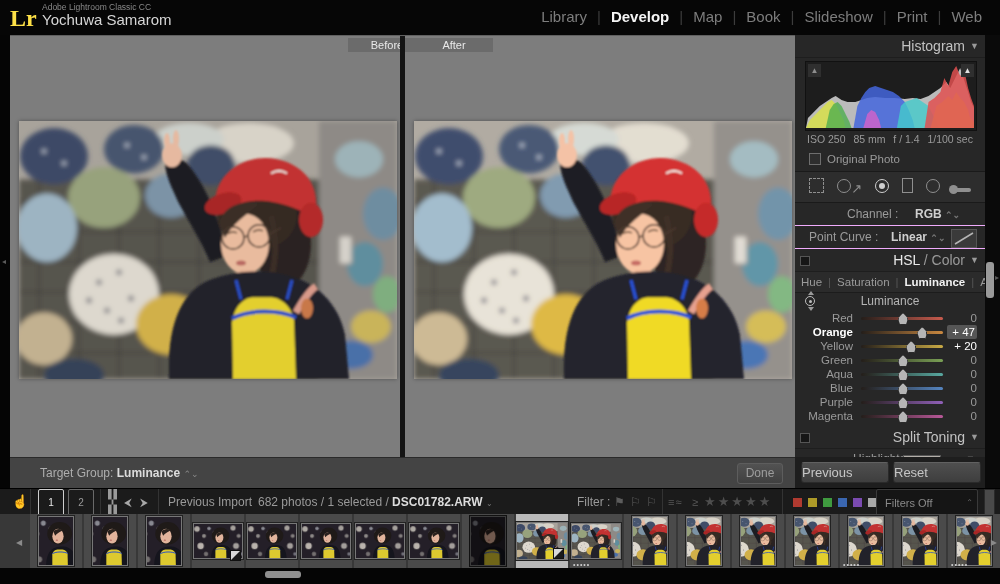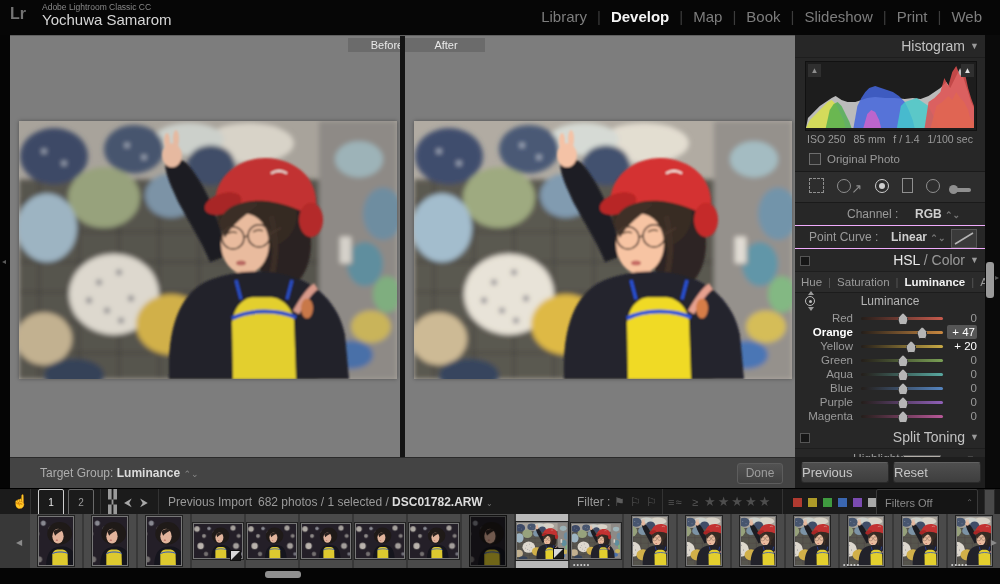--- a/index.html
+++ b/index.html
@@ -1,39 +1,39 @@
 <!DOCTYPE html>
 <html><head>
 <meta charset="utf-8">
 <style>
   html,body{margin:0;padding:0;background:#000;}
   .app{position:relative;width:1000px;height:584px;overflow:hidden;background:#080808;
        font-family:"Liberation Sans",sans-serif;-webkit-font-smoothing:antialiased;}
   
   .topbar{position:absolute;left:0;top:0;width:1000px;height:35px;background:#060606;border-bottom:1px solid #2a2a2a;}
-  .lr-logo{position:absolute;left:10px;top:5px;width:30px;height:26px;color:#737373;font-size:16px;font-weight:bold;letter-spacing:0;}
+  .lr-logo{position:absolute;left:10px;top:5px;width:30px;height:26px;color:#fde047;font-size:24px;font-weight:bold;letter-spacing:0;font-family:Liberation Serif, serif;}
   .idplate{position:absolute;left:42px;top:3px;line-height:1.1;}
   .idplate .l1{font-size:8.5px;color:#8a8a8a;}
   .idplate .l2{font-size:15px;color:#d6d6d6;}
   .modules{position:absolute;right:8px;top:8px;font-size:15px;color:#7d7d7d;white-space:nowrap;}
   .modules .module{padding:0 10px;cursor:default;}
   .modules .module.active{color:#f4f4f4;font-weight:bold;}
   .modules .mod-sep{color:#3c3c3c;}
   
   .left-strip{position:absolute;left:0;top:35px;width:10px;height:453px;background:#050505;}
   .left-strip .arr{position:absolute;left:2px;top:222px;color:#5a5a5a;font-size:8px;}
   .workarea{position:absolute;left:10px;top:35px;width:785px;height:422px;background:#7d7d7d;border-top:1px solid #606060;}
   .pane{position:absolute;top:0;height:100%;padding-left:28px;}
   .pane.before{left:0;width:390px;}
   .pane.after{left:395px;width:390px;}
   .pane-sep{position:absolute;left:390px;top:0;width:5px;height:100%;background:#141414;}
   .view-badge{position:absolute;top:2px;height:14px;width:78px;background:#6b6b6b;color:#e9e9e9;
               font-size:11px;text-align:center;line-height:14px;}
   .pane.before .view-badge{right:2px;}
-  .pane.after .view-badge{left:2px;text-align:center;}
+  .pane.after .view-badge{left:10px;text-align:center;}
   .photo{position:absolute;left:9px;top:85px;width:378px;height:258px;box-shadow:0 0 4px rgba(0,0,0,.35);}
   .pane.after .photo svg{filter:brightness(1.05) saturate(1.07);}
   
   .toolbar{position:absolute;left:10px;top:457px;width:785px;height:31px;background:#444444;border-top:1px solid #2a2a2a;}
   .toolbar .tg{position:absolute;left:30px;top:8px;font-size:12px;color:#aeaeae;}
   .toolbar .tg b{color:#dcdcdc;font-weight:bold;}
   .toolbar .tg .caret{color:#8a8a8a;font-size:9px;}
   .done-btn{position:absolute;right:12px;top:5px;width:44px;height:19px;background:linear-gradient(#525252,#404040);
             border:1px solid #5d5d5d;border-radius:3px;color:#9d9d9d;font-size:12px;text-align:center;line-height:19px;}
   

